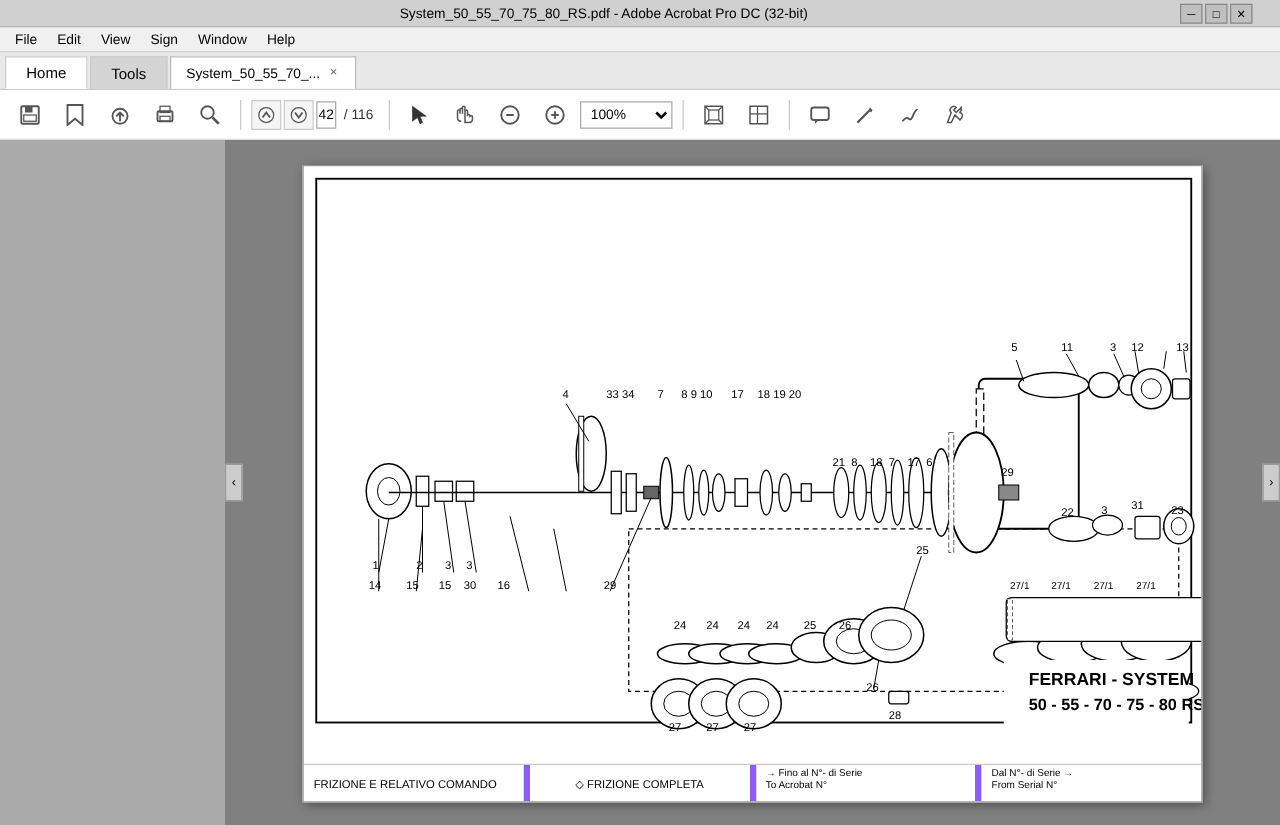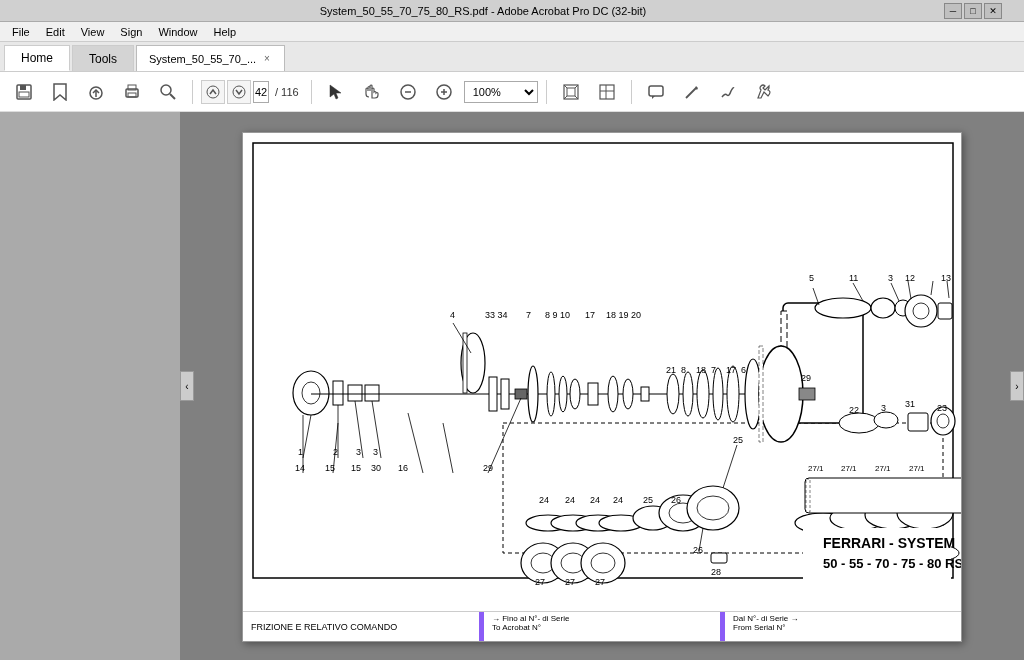--- a/index.html
+++ b/index.html
@@ -615,20 +615,23 @@
 
         <rect x="560" y="395" width="148" height="52" fill="white" stroke="none"></rect>
         <text x="580" y="415" font-size="14" font-family="Arial" font-weight="bold">FERRARI - SYSTEM</text>
         <text x="580" y="435" font-size="13" font-family="Arial" font-weight="bold">50 - 55 - 70 - 75 - 80 RS</text>
       </svg>
 
       <div class="pdf-footer" style="position:absolute;bottom:0;left:0;right:0;">
         <div class="footer-section" style="flex:2;">
           <span>FRIZIONE E RELATIVO COMANDO</span>
         </div>
+        <div class="footer-section" style="flex:2; justify-content:center;">
+          <span>◇ FRIZIONE COMPLETA</span>
+        </div>
         <div class="footer-section" style="flex:2; flex-direction:column; align-items:flex-start; font-size:8px;">
           <span>→ Fino al N°- di Serie</span>
           <span>To Acrobat N°</span>
         </div>
         <div class="footer-section" style="flex:2; flex-direction:column; align-items:flex-start; font-size:8px;">
           <span>Dal N°- di Serie →</span>
           <span>From Serial N°</span>
         </div>
       </div>
     </div>

